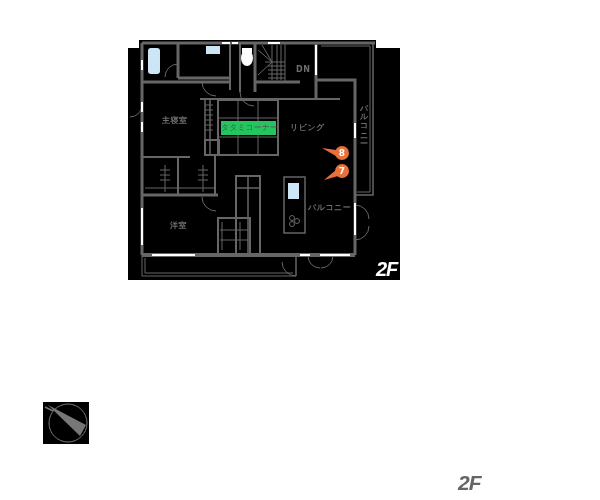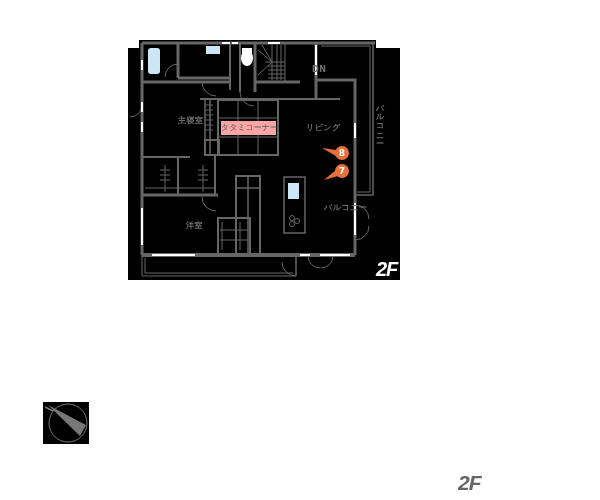--- a/index.html
+++ b/index.html
@@ -1,21 +1,21 @@
 <!DOCTYPE html>
 <html><head>
 <meta charset="utf-8">
 <style>
   html, body { margin:0; padding:0; background:#ffffff; }
   body { width:600px; height:500px; position:relative; overflow:hidden; font-family:"DejaVu Sans", sans-serif; }
   .canvas { position:absolute; left:0; top:0; width:600px; height:500px; }
   .plan-svg { position:absolute; left:0; top:0; }
-  .room-label { position:absolute; font-size:8px; color:#6e6e6e; font-weight:bold; white-space:nowrap; letter-spacing:0.5px;margin-left:16px; }
+  .room-label { position:absolute; font-size:8px; color:#6e6e6e; font-weight:bold; white-space:nowrap; letter-spacing:0.5px; }
   .room-label.vertical { writing-mode:vertical-rl; letter-spacing:1px; }
-  .tatami-tag { position:absolute; left:221px; top:121px; width:55px; height:14px; background:#fca5a5; color:#555; font-size:8px; line-height:14px; text-align:center; white-space:nowrap; }
+  .tatami-tag { position:absolute; left:221px; top:121px; width:55px; height:14px; background:#22c55e; color:#555; font-size:8px; line-height:14px; text-align:center; white-space:nowrap; }
   .marker { position:absolute; width:14px; height:14px; border-radius:50%; background:#e8703a; color:#fff; font-size:9px; font-weight:bold; line-height:14px; text-align:center; }
   .floor-tag { position:absolute; font-family:"Liberation Sans", sans-serif; font-weight:bold; font-size:20px; letter-spacing:-1px;font-style:italic; }
   .floor-tag.main { left:376px; top:258px; color:#ffffff; }
   .floor-tag.secondary { left:458px; top:471px; color:#666666; font-size:21px; }
   .compass { position:absolute; left:43px; top:402px; }
 </style>
 </head>
 <body>
 
 <div class="canvas">

